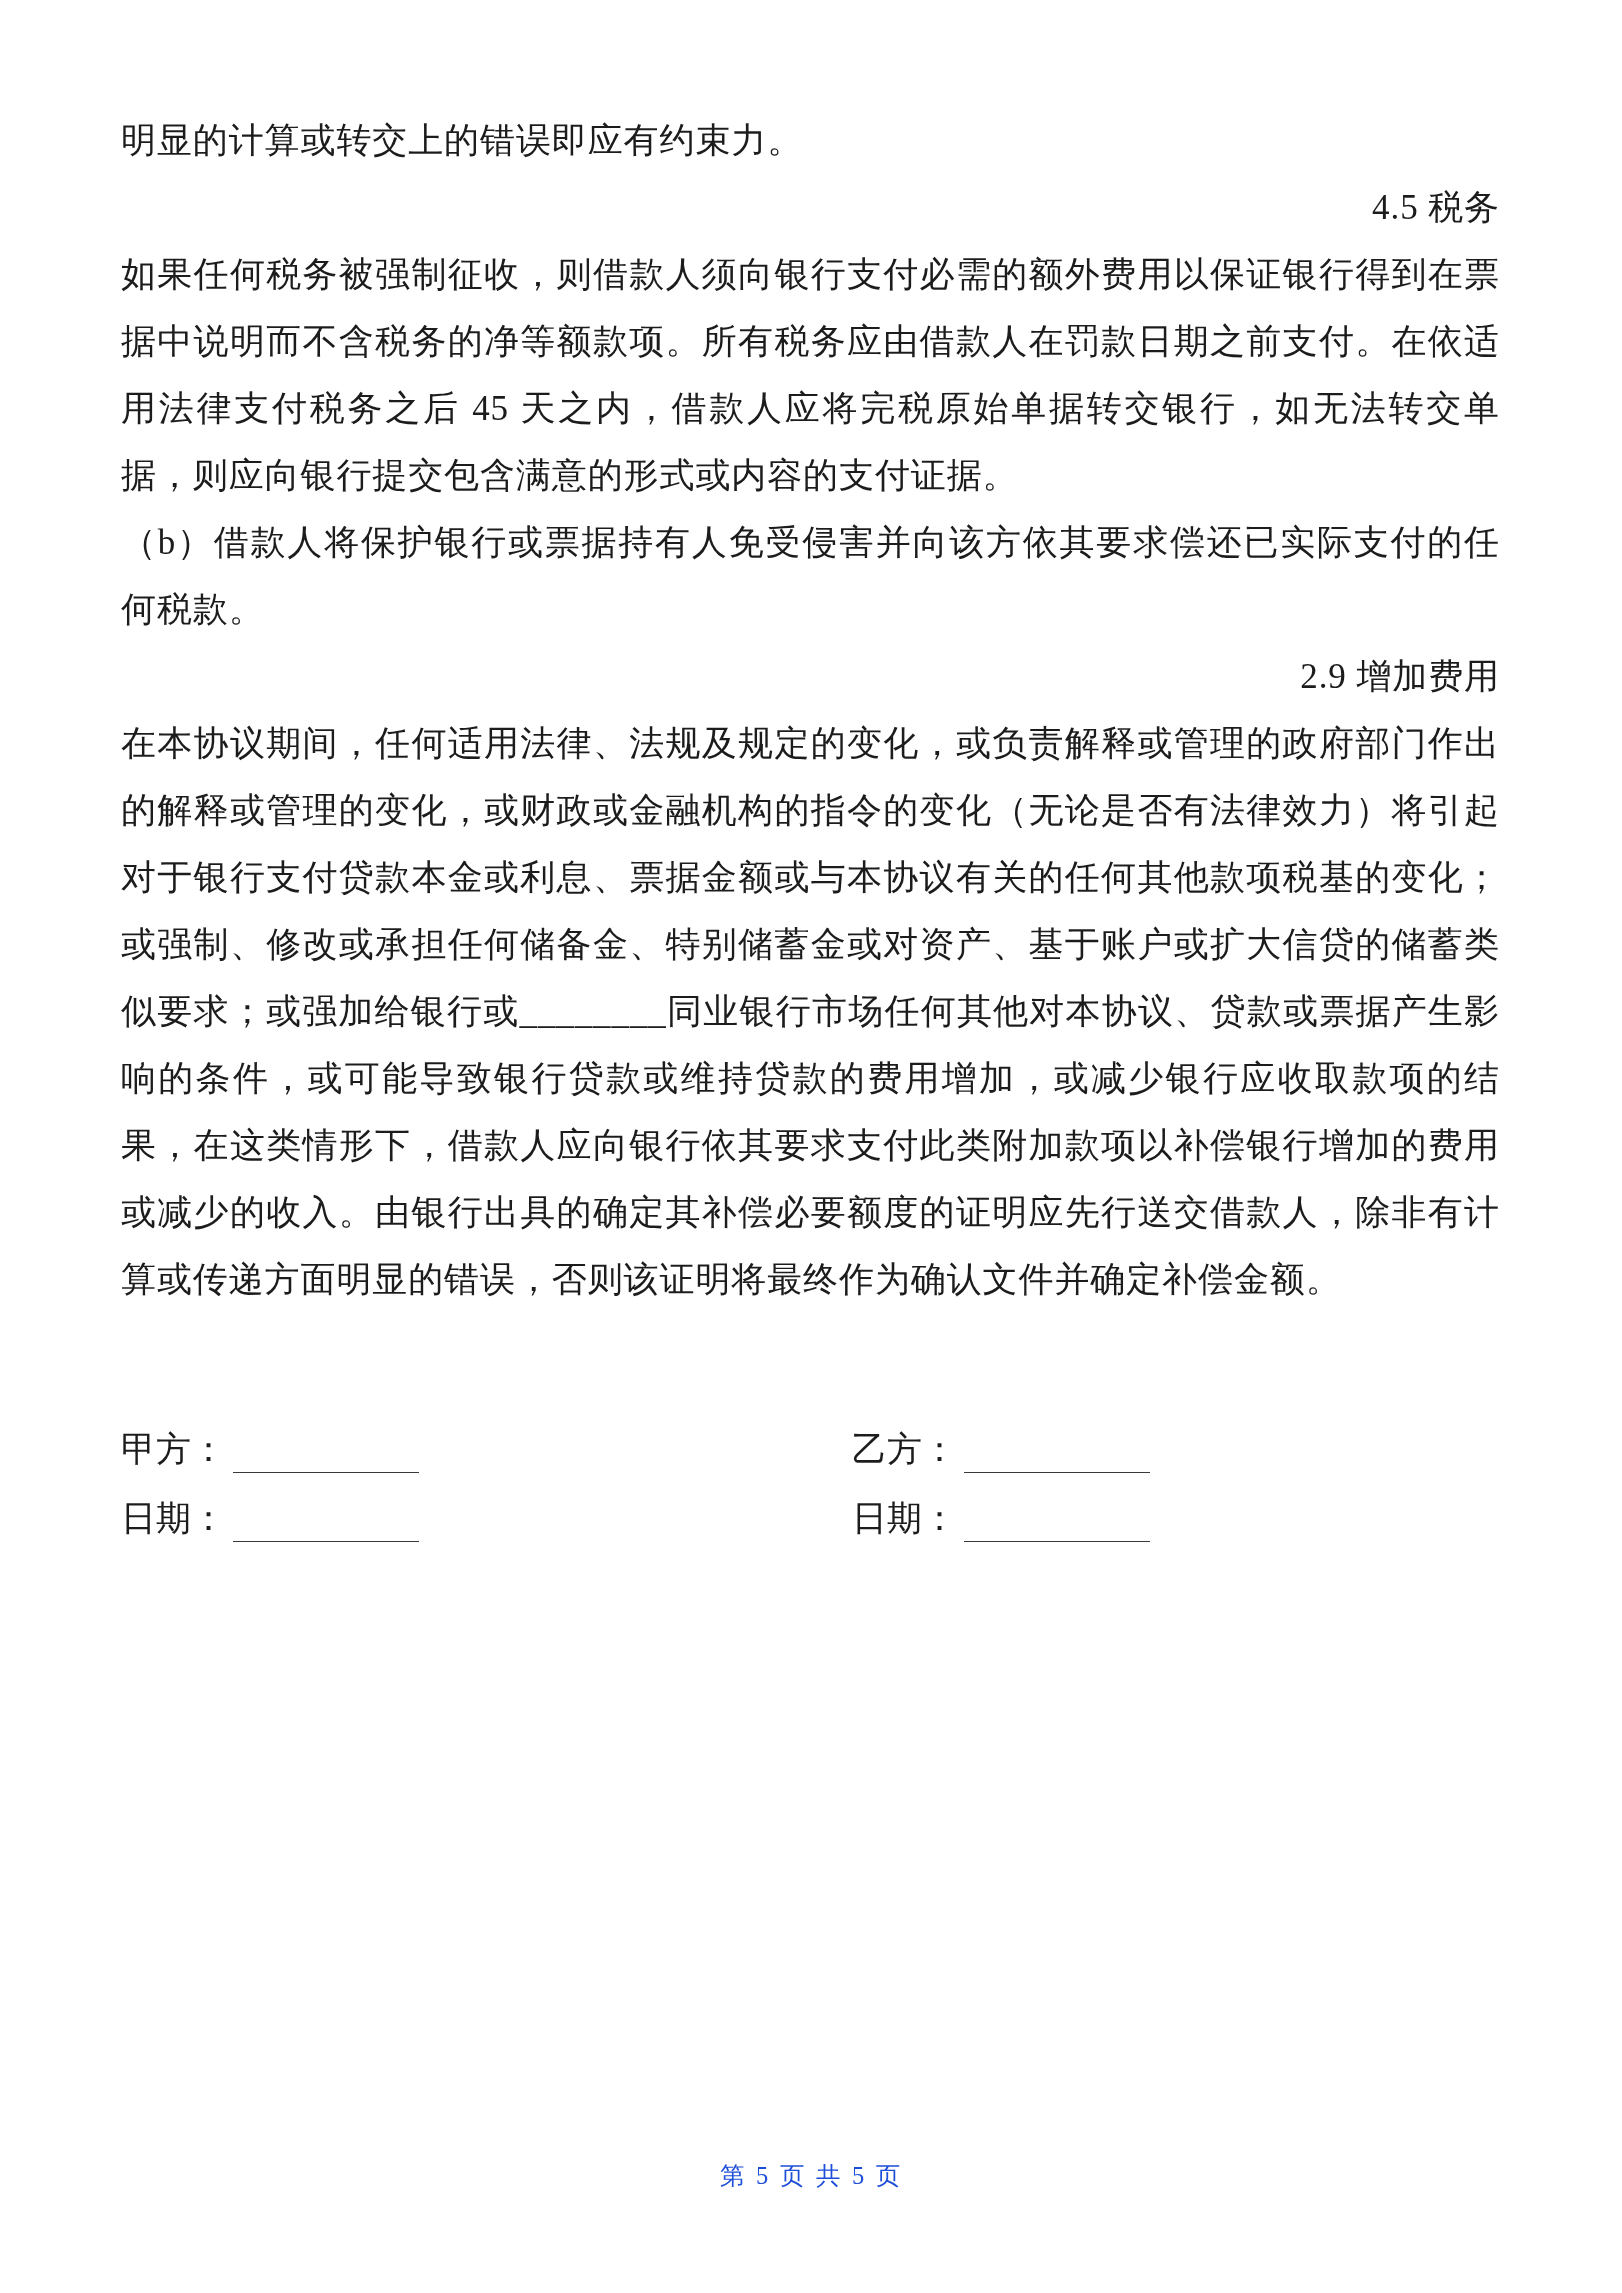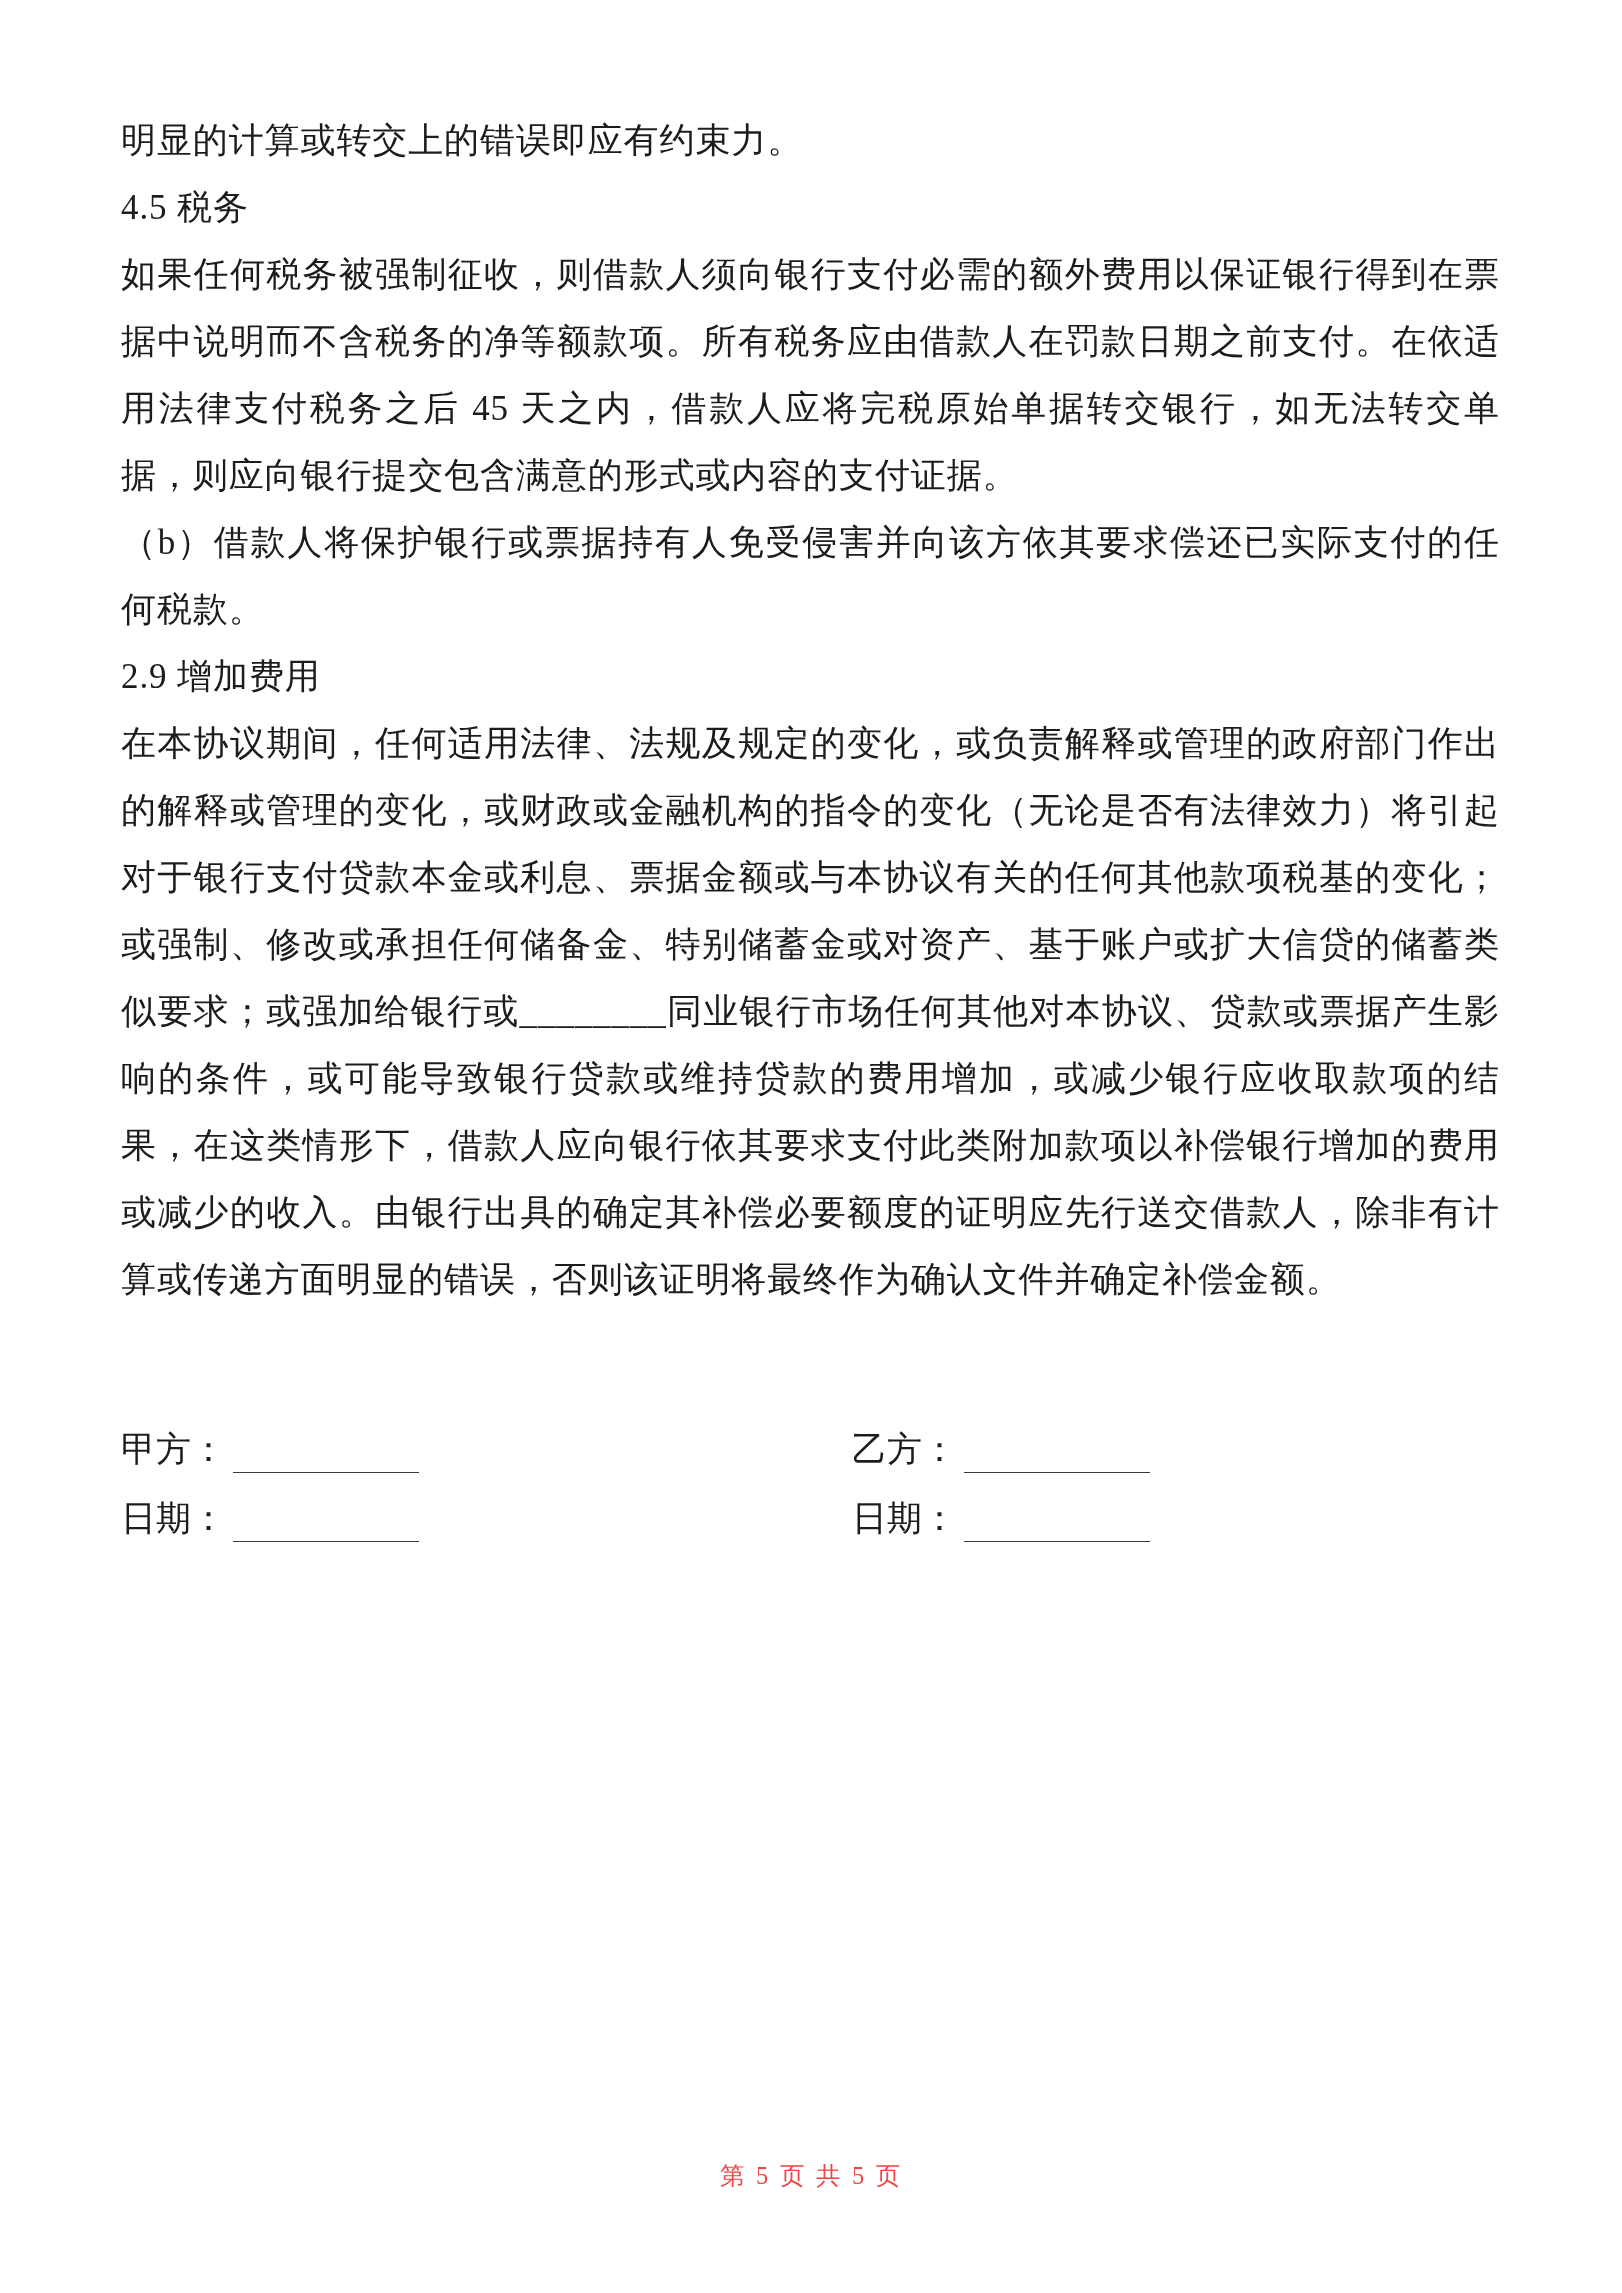--- a/index.html
+++ b/index.html
@@ -24,21 +24,21 @@
   }
   .para {
     font-size: 35px;
     line-height: 67px;
     text-align: justify;
     text-justify: inter-ideograph;
     letter-spacing: 0.9px;
     word-break: break-all;
   }
   .para.heading {
-    text-align: left;
+    text-align: right;
   }
   .sig-block {
     margin-top: 91px;
   }
   .sig-row {
     display: flex;
     align-items: flex-end;
     height: 69px;
     font-size: 35px;
   }
@@ -60,21 +60,21 @@
     margin-left: 7.3px;
   }
   .footer {
     position: absolute;
     left: 0;
     right: 0;
     bottom: 102px;
     text-align: center;
     font-size: 24.5px;
     letter-spacing: 2.7px;
-    color: #ef4444;
+    color: #1d4ed8;
   }
 </style>
 </head>
 <body>
 
 <div class="page">
   <div class="content">
 
     <div id="paragraphs">
         <p class="para">明显的计算或转交上的错误即应有约束力。</p>

